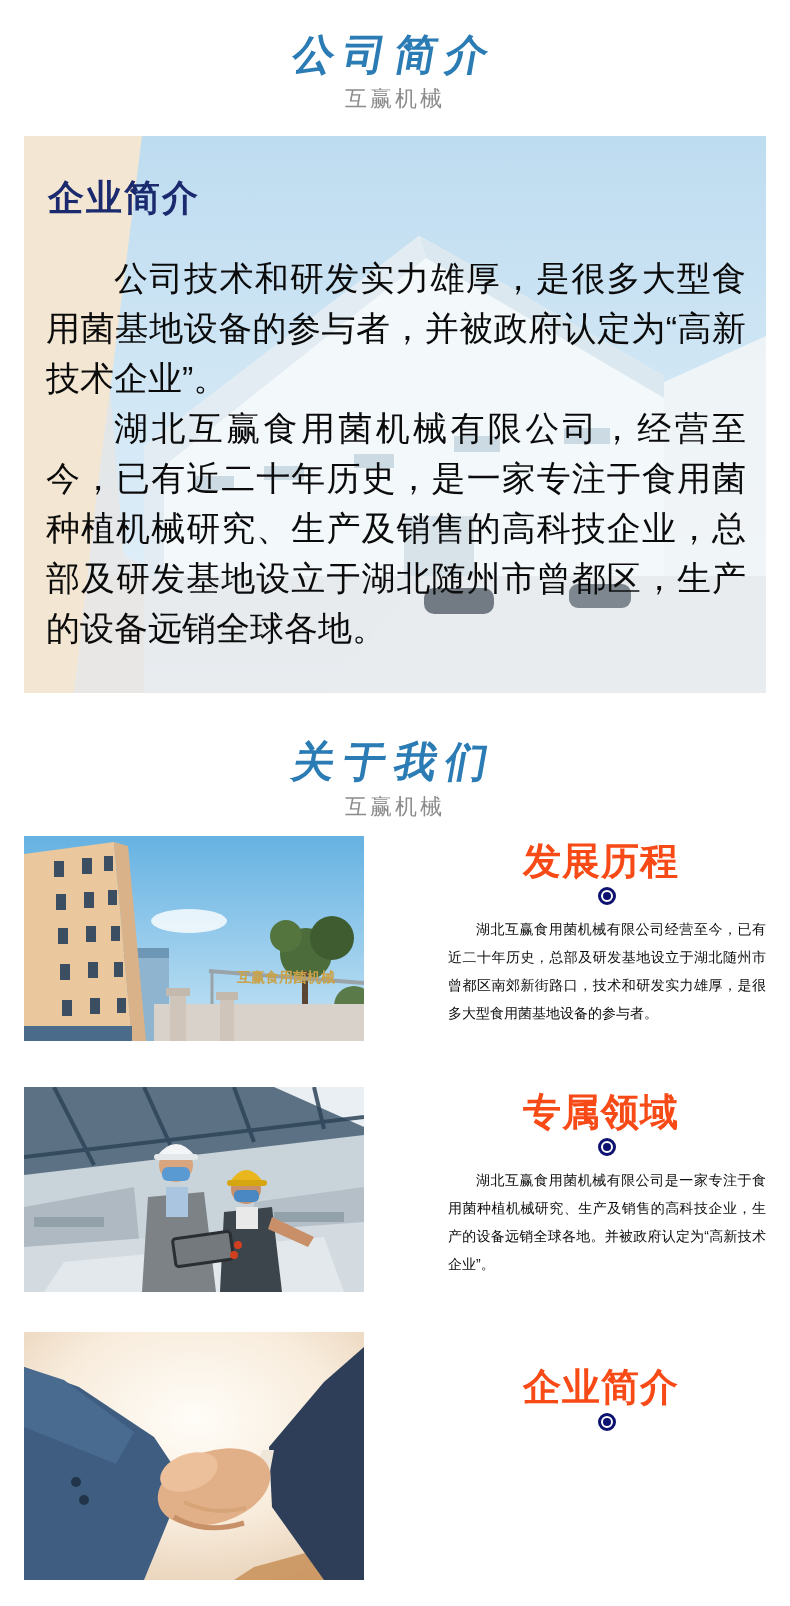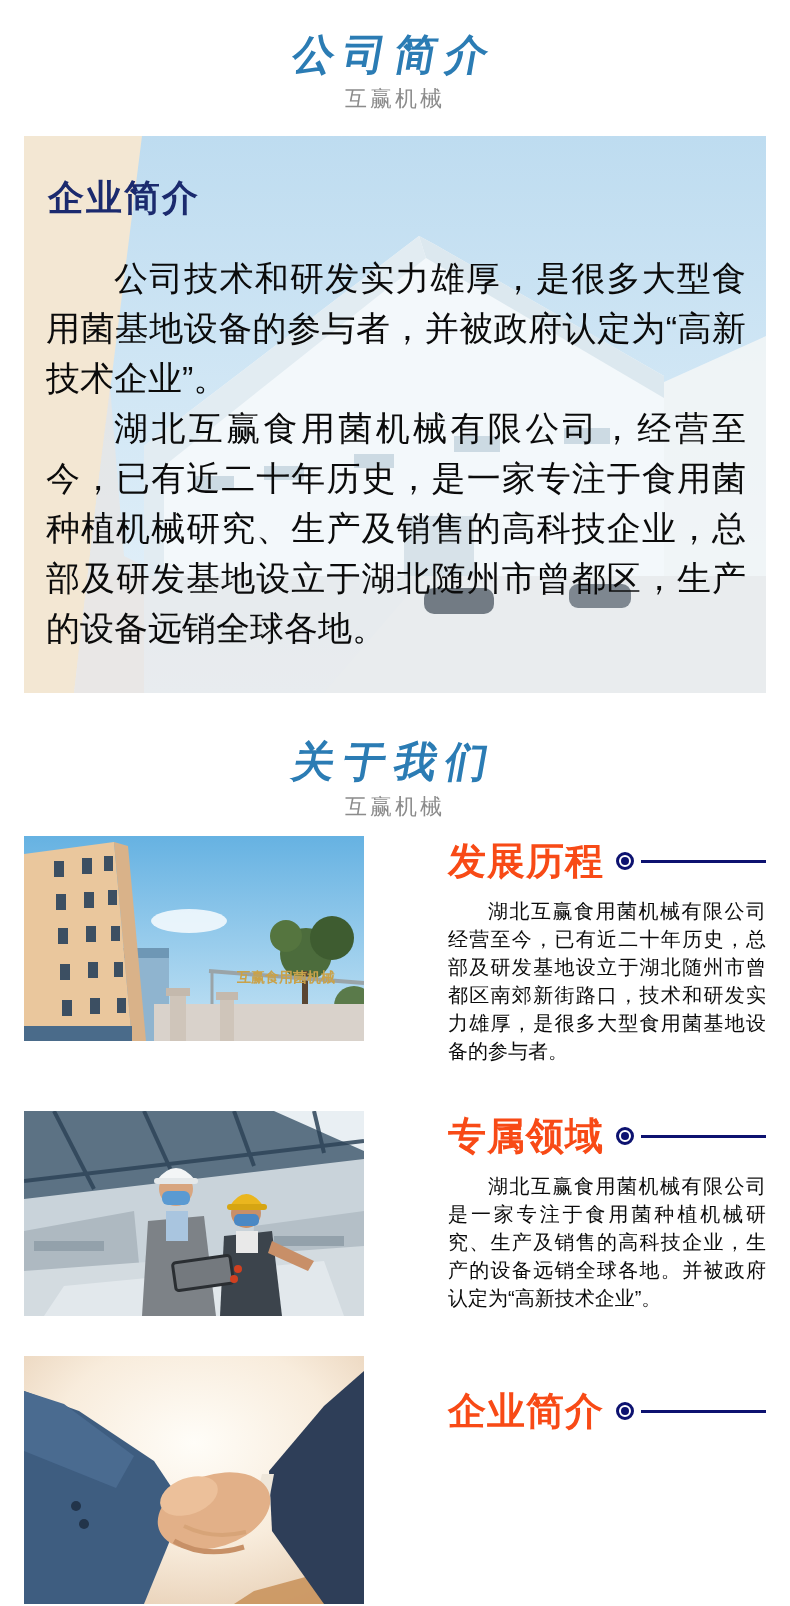--- a/index.html
+++ b/index.html
@@ -69,21 +69,21 @@
     align-items: flex-start;
   }
   .row-1 { margin-top: 14px; }
   .row-2 { margin-top: 46px; }
   .row-3 { margin-top: 40px; }
   .photo { flex: none; width: 396px; overflow: hidden; }
   .photo svg { display: block; }
   .content { flex: 1; min-width: 0; }
   .row-3 .content { padding-top: 30px; }
 
-  .title-row { display: flex; align-items: center; margin: 0 0 10px; }
+  .title-row { display: flex; align-items: center; margin: 0 0 10px; flex-direction: column; }
   .sec-title {
     font-size: 38px;
     font-weight: 900;
     color: var(--accent_orange, #f84a16);
     letter-spacing: 1px;
     margin-right: 12px;
     white-space: nowrap;
   }
   .ring {
     position: relative;
@@ -100,21 +100,21 @@
     border-radius: 50%;
     background: var(--navy_deco, #0d1270);
   }
   .rule {
     flex: 1;
     height: 3px;
     background: var(--navy_deco, #0d1270);
     margin-left: 7px;
   }
   .sec-text {
-    font-size: 20px;
+    font-size: 14px;
     line-height: 28px;
     color: #0b0b0b;
     text-align: justify;
   }
   .indent2 { text-indent: 2em; }
 </style>
 </head>
 <body>
 
 <div class="page">

